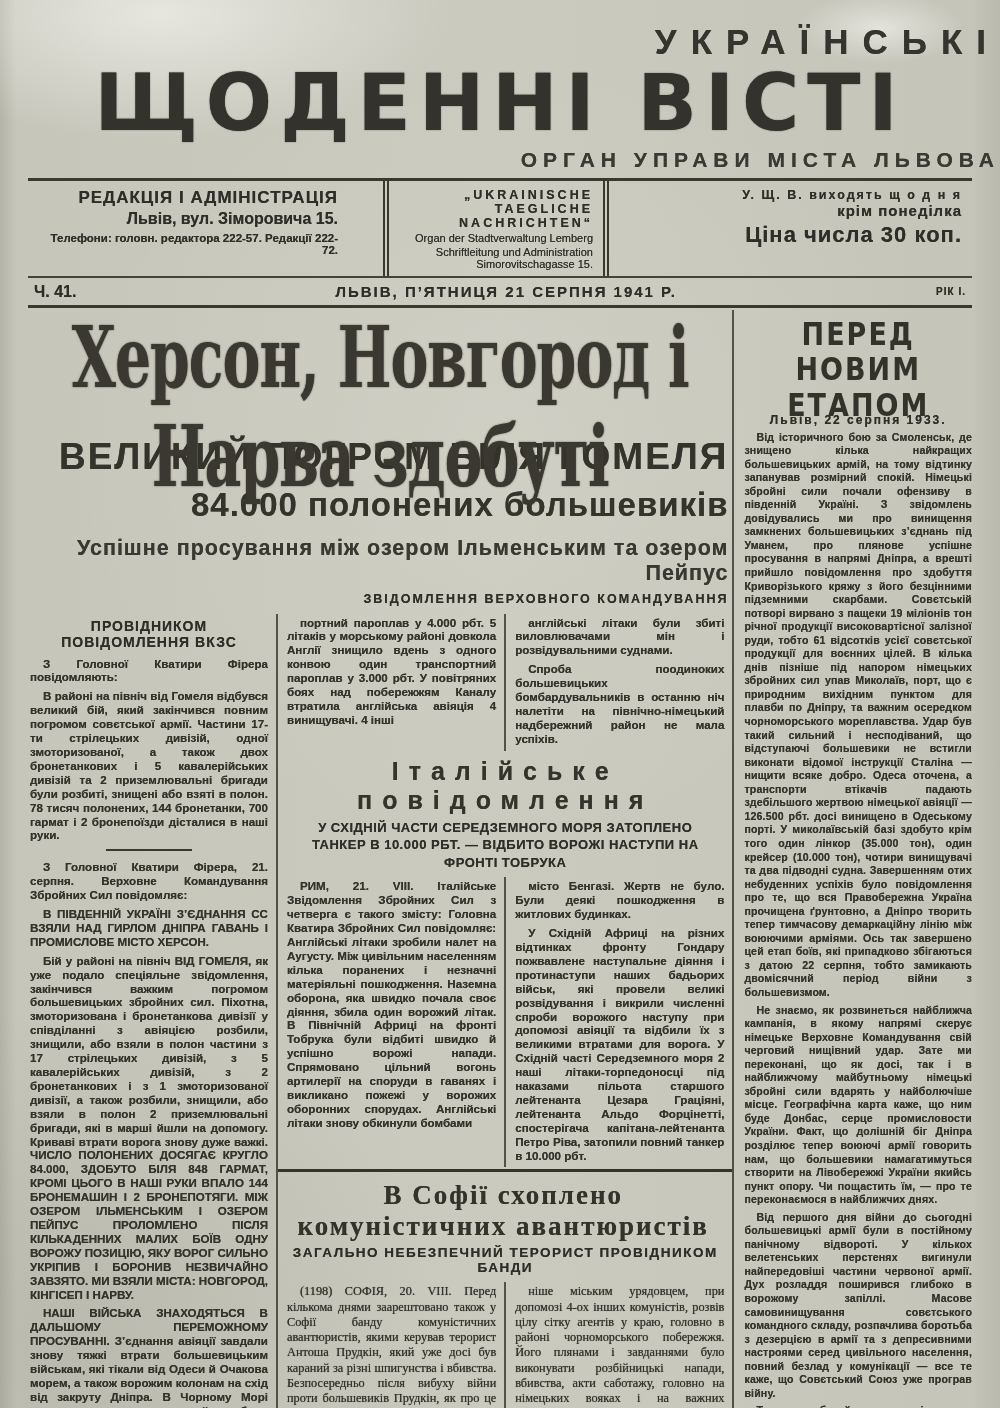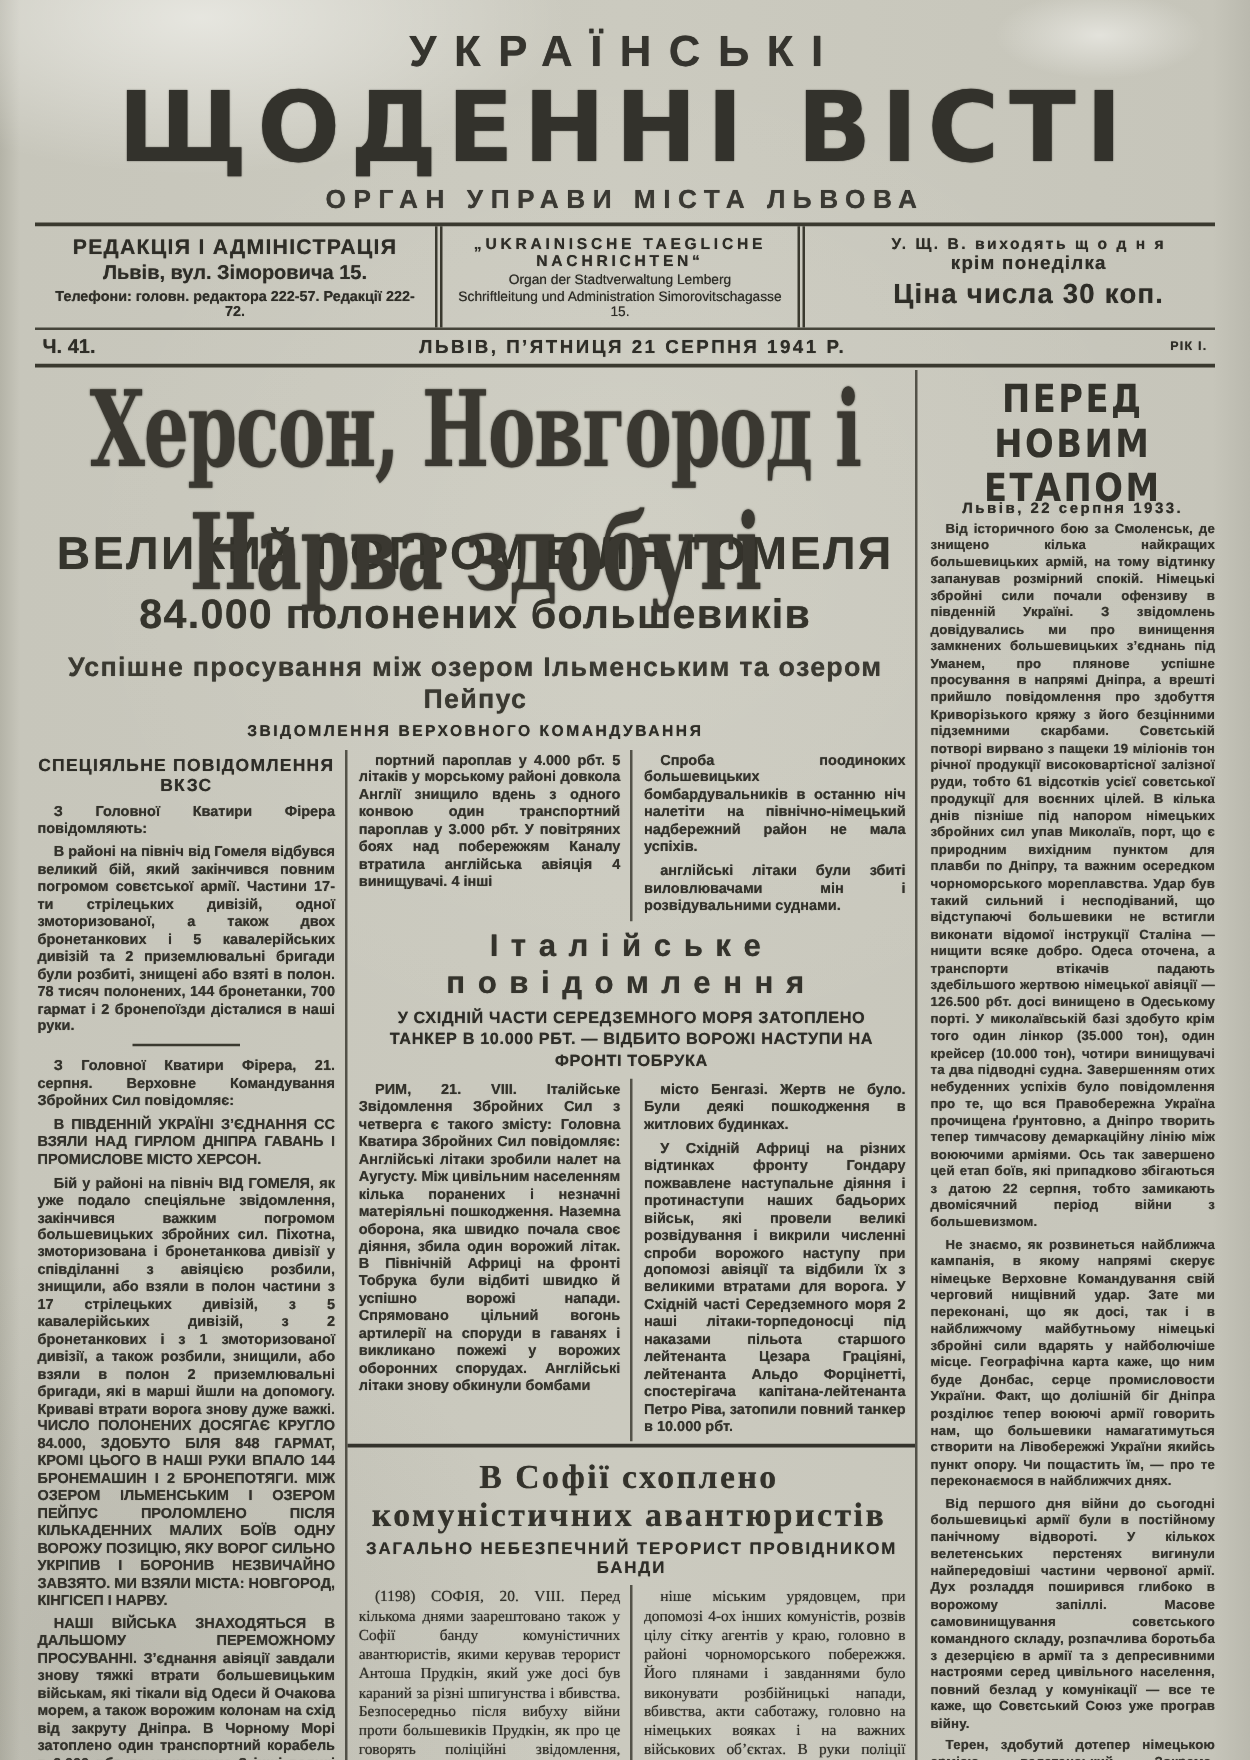--- a/index.html
+++ b/index.html
@@ -8,29 +8,29 @@
     background:
       radial-gradient(ellipse 420px 180px at 16% 1%, rgba(255,255,252,.55), transparent 70%),
       radial-gradient(ellipse 120px 50px at 88% 2%, rgba(255,255,252,.5), transparent 70%),
       radial-gradient(ellipse 70% 45% at 50% 32%, rgba(255,255,246,.10), transparent 65%),
       radial-gradient(ellipse 60% 40% at 8% 95%, rgba(70,70,60,.10), transparent 60%),
       linear-gradient(90deg,#b4b3a7 0px,#c7c6bb 16px,#cbcabf 50%,#c6c5ba 97%,#bab9ae 100%);
     color:#2e2d27;
     font-family:"Liberation Sans",sans-serif;
     -webkit-font-smoothing:antialiased;
   }
-  .ink{text-shadow:0 0 .6px rgba(44,43,37,.75);}
+  .ink{text-shadow:0 0 .6px rgba(44,43,37,.75);text-align:right;}
   
   .masthead{text-align:center;padding-top:22px;}
   .mast-top{font-size:35px;font-weight:700;letter-spacing:14px;color:#35342e;}
   .mast-main{font-size:78px;font-weight:700;letter-spacing:8px;color:#33322c;line-height:1.02;margin-top:2px;
     font-family:"DejaVu Sans",sans-serif;text-shadow:0 0 1.2px rgba(40,39,33,.8);}
   .mast-sub{font-size:21px;font-weight:700;letter-spacing:6px;color:#3a3933;margin-top:4px;}
   
-  .hdr{display:flex;align-items:stretch;border-top:3px solid #3a392f;border-bottom:2px solid #45443a;margin:6px 28px 0 28px;}
+  .hdr{display:flex;align-items:stretch;border-top:3px solid #3a392f;border-bottom:2px solid #45443a;margin:6px 28px 0 28px;gap:35px;}
   .hdr-box{padding:7px 10px 6px 10px;}
   .hdr-left{width:300px;text-align:center;}
   .hdr-mid{flex:1;text-align:center;border-left:6px double #3a392f;border-right:6px double #3a392f;}
   .hdr-right{width:278px;text-align:center;padding-left:40px;}
   .hl1{font-size:17px;font-weight:700;letter-spacing:1px;}
   .hl2{font-size:16px;font-weight:700;margin-top:2px;}
   .hl3{font-size:11.5px;font-weight:700;margin-top:4px;}
   .gm1{font-size:12.5px;font-weight:700;letter-spacing:3px;}
   .gm2{font-size:11px;margin-top:2px;}
   .gm3{font-size:11px;margin-top:2px;}
@@ -123,40 +123,40 @@
           </div>
         <div class="h2 ink">ВЕЛИКИЙ ПОГРОМ БІЛЯ ГОМЕЛЯ</div>
         <div class="h3 ink">84.000 полонених большевиків</div>
         <div class="h4 ink">Успішне просування між озером Ільменським та озером Пейпус</div>
         <div class="kicker ink">ЗВІДОМЛЕННЯ  ВЕРХОВНОГО  КОМАНДУВАННЯ</div>
       </div>
 
       <div class="cols">
 
         <div class="col1">
-          <div class="colhead ink">СПЕЦІЯЛЬНЕ ПОВІДОМЛЕННЯ ВКЗС</div>
+          <div class="colhead ink">ПРОВІДНИКОМ ПОВІДОМЛЕННЯ ВКЗС</div>
           <p class="b ink">З Головної Кватири Фірера повідомляють:</p>
           <p class="b ink">В районі на північ від Гомеля відбувся великий бій, який закінчився повним погромом совєтської армії. Частини 17-ти стрілецьких дивізій, одної змоторизованої, а також двох бронетанкових і 5 кавалерійських дивізій та 2 приземлювальні бригади були розбиті, знищені або взяті в полон. 78 тисяч полонених, 144 бронетанки, 700 гармат і 2 бронепоїзди дісталися в наші руки.</p>
           <div class="endrule"></div>
           <p class="b ink">З Головної Кватири Фірера, 21. серпня. Верховне Командування Збройних Сил повідомляє:</p>
           <p class="b ink">В ПІВДЕННІЙ УКРАЇНІ З’ЄДНАННЯ СС ВЗЯЛИ НАД ГИРЛОМ ДНІПРА ГАВАНЬ І ПРОМИСЛОВЕ МІСТО ХЕРСОН.</p>
           <p class="b ink">Бій у районі на північ ВІД ГОМЕЛЯ, як уже подало спеціяльне звідомлення, закінчився важким погромом большевицьких збройних сил. Піхотна, змоторизована і бронетанкова дивізії у співділанні з авіяцією розбили, знищили, або взяли в полон частини з 17 стрілецьких дивізій, з 5 кавалерійських дивізій, з 2 бронетанкових і з 1 змоторизованої дивізії, а також розбили, знищили, або взяли в полон 2 приземлювальні бригади, які в марші йшли на допомогу. Криваві втрати ворога знову дуже важкі. ЧИСЛО ПОЛОНЕНИХ ДОСЯГАЄ КРУГЛО 84.000, ЗДОБУТО БІЛЯ 848 ГАРМАТ, КРОМІ ЦЬОГО В НАШІ РУКИ ВПАЛО 144 БРОНЕМАШИН І 2 БРОНЕПОТЯГИ. МІЖ ОЗЕРОМ ІЛЬМЕНСЬКИМ І ОЗЕРОМ ПЕЙПУС ПРОЛОМЛЕНО ПІСЛЯ КІЛЬКАДЕННИХ МАЛИХ БОЇВ ОДНУ ВОРОЖУ ПОЗИЦІЮ, ЯКУ ВОРОГ СИЛЬНО УКРІПИВ І БОРОНИВ НЕЗВИЧАЙНО ЗАВЗЯТО. МИ ВЗЯЛИ МІСТА: НОВГОРОД, КІНГІСЕП І НАРВУ.</p>
           <p class="b ink">НАШІ ВІЙСЬКА ЗНАХОДЯТЬСЯ В ДАЛЬШОМУ ПЕРЕМОЖНОМУ ПРОСУВАННІ. З’єднання авіяції завдали знову тяжкі втрати большевицьким військам, які тікали від Одеси й Очакова морем, а також ворожим колонам на схід від закруту Дніпра. В Чорному Морі затоплено один транспортний корабель в 6.000 рбт. та ушкоджено 3 інші великі торговельні пароплави.</p>
 
         </div>
 
         <div class="col23">
 
           <div class="twocol">
             <div class="subcol first">
               <p class="b ink">портний пароплав у 4.000 рбт. 5 літаків у морському районі довкола Англії знищило вдень з одного конвою один транспортний пароплав у 3.000 рбт. У повітряних боях над побережжям Каналу втратила англійська авіяція 4 винищувачі. 4 інші</p>
             </div>
             <div class="subcol">
+              <p class="b ink">англійські літаки були збиті виловлювачами мін і розвідувальними суднами.</p>
               <p class="b ink">Спроба поодиноких большевицьких бомбардувальників в останню ніч налетіти на північно-німецький надбережний район не мала успіхів.</p>
-              <p class="b ink">англійські літаки були збиті виловлювачами мін і розвідувальними суднами.</p>
             </div>
           </div>
 
           <div class="sec">
             <div class="sec-head ink">Італійське повідомлення</div>
             <div class="sec-sub ink">У СХІДНІЙ ЧАСТИ СЕРЕДЗЕМНОГО МОРЯ ЗАТОПЛЕНО ТАНКЕР В 10.000 РБТ. — ВІДБИТО ВОРОЖІ НАСТУПИ НА ФРОНТІ ТОБРУКА</div>
             <div class="twocol">
               <div class="subcol first">
                 <p class="b ink">РИМ, 21. VIII. Італійське Звідомлення Збройних Сил з четверга є такого змісту: Головна Кватира Збройних Сил повідомляє: Англійські літаки зробили налет на Аугусту. Між цивільним населенням кілька поранених і незначні матеріяльні пошкодження. Наземна оборона, яка швидко почала своє діяння, збила один ворожий літак. В Північній Африці на фронті Тобрука були відбиті швидко й успішно ворожі напади. Спрямовано цільний вогонь артилерії на споруди в гаванях і викликано пожежі у ворожих оборонних спорудах. Англійські літаки знову обкинули бомбами</p>
               </div>

